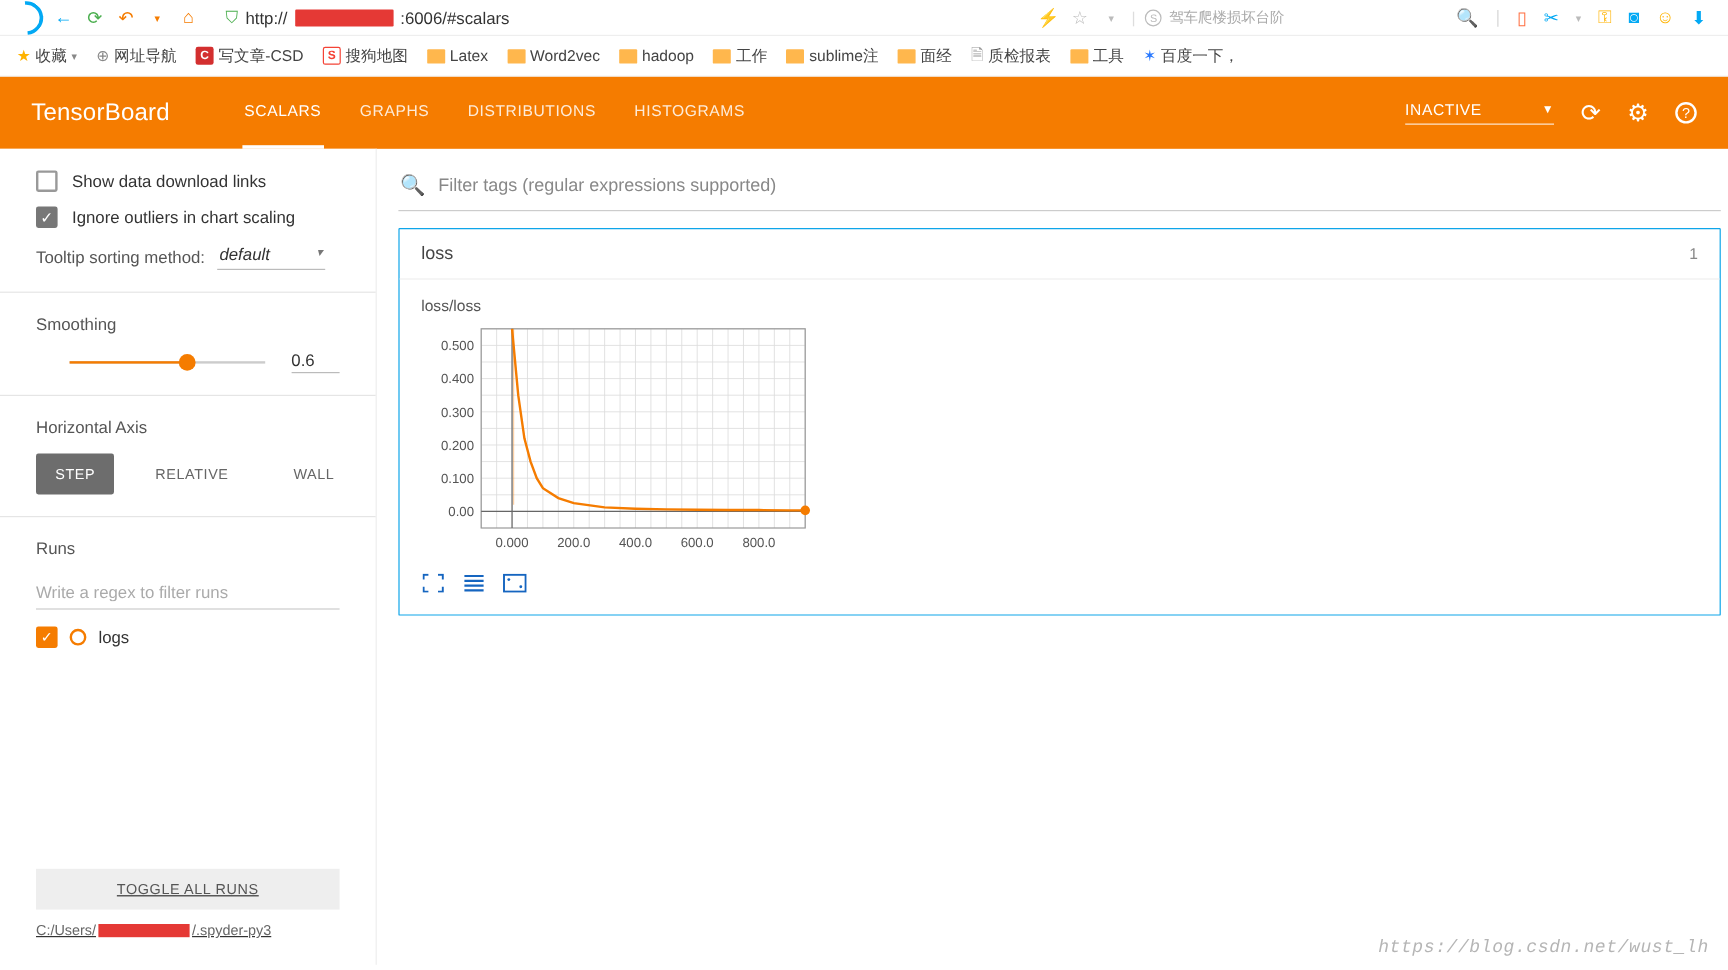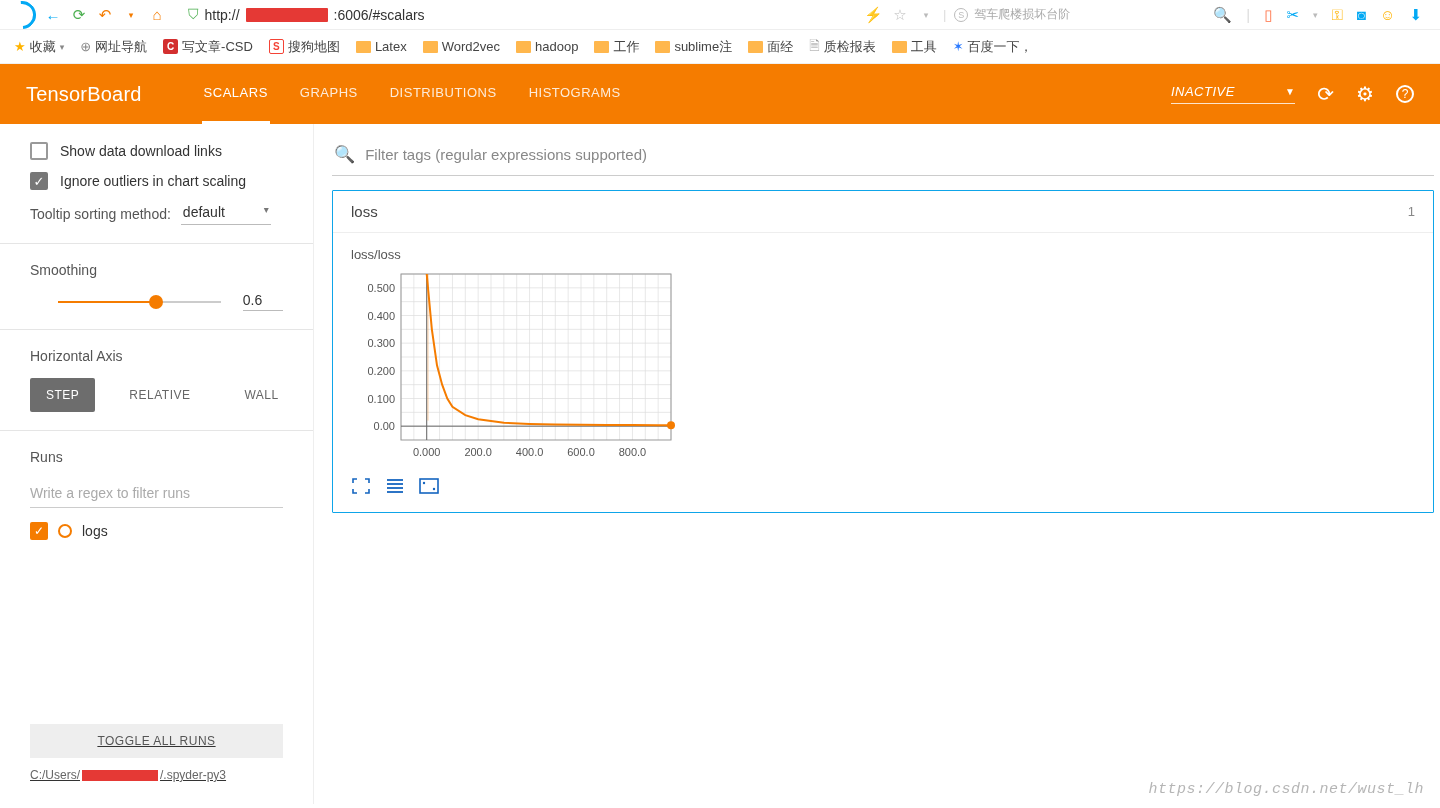--- a/index.html
+++ b/index.html
@@ -28,36 +28,36 @@
 .bookmarks .paw { color: #2979ff; }
 
 
 .tb-header { height: 60px; background: #f57c00; color: #fff; display: flex; align-items: center; padding: 0 26px; }
 .tb-header .brand { font-size: 20px; font-weight: 500; margin-right: 60px; letter-spacing: 0.2px; }
 .tb-header .tabs { display: flex; gap: 28px; height: 100%; align-items: stretch; }
 .tb-header .tab { display: flex; align-items: center; font-size: 13px; font-weight: 500; letter-spacing: 0.5px; opacity: 0.85; text-transform: uppercase; cursor: pointer; border-bottom: 3px solid transparent; padding: 0 2px; }
 .tb-header .tab.active { opacity: 1; border-bottom-color: #fff; }
 .tb-header .spacer { flex: 1; }
 .tb-header .right { display: flex; align-items: center; gap: 22px; }
-.tb-header .inactive { display: flex; align-items: center; gap: 50px; border-bottom: 1px solid rgba(255,255,255,0.8); padding-bottom: 4px; font-size: 13px; letter-spacing: 0.5px; cursor: pointer; font-style: italic; }
+.tb-header .inactive { display: flex; align-items: center; gap: 50px; border-bottom: 1px solid rgba(255,255,255,0.8); padding-bottom: 4px; font-size: 13px; letter-spacing: 0.5px; cursor: pointer; }
 .tb-header .inactive .arrow { font-size: 10px; }
 .tb-header .hico { font-size: 20px; cursor: pointer; }
 
 
 .main { display: flex; height: calc(100% - 128px); }
 .sidebar { width: 314px; background: #fff; border-right: 1px solid #eee; padding: 18px 0 0 0; display: flex; flex-direction: column; }
 .sidebar .sec { padding: 0 30px 18px 30px; }
 .sidebar .divider { height: 1px; background: #e5e5e5; margin: 0; }
 
 .chk-row { display: flex; align-items: center; gap: 12px; margin-bottom: 12px; font-size: 14px; color: #333; cursor: pointer; }
 .chk-row .box { width: 18px; height: 18px; border: 2px solid #999; border-radius: 2px; display: inline-flex; align-items: center; justify-content: center; }
 .chk-row .box.checked { background: #777; border-color: #777; color: #fff; font-size: 13px; }
 
 .tooltip-row { display: flex; align-items: center; gap: 10px; font-size: 14px; color: #555; }
-.tooltip-row .sel { border-bottom: 1px solid #bbb; padding: 2px 26px 4px 2px; position: relative; color: #333; cursor: pointer; min-width: 90px; }
+.tooltip-row .sel { border-bottom: 1px solid #bbb; padding: 2px 26px 4px 2px; position: relative; color: #333; cursor: pointer; min-width: 90px; font-style: italic; }
 .tooltip-row .sel::after { content: "▾"; position: absolute; right: 2px; color: #777; font-size: 10px; }
 
 .sidebar .label { font-size: 14px; color: #555; margin-bottom: 14px; }
 .slider-wrap { display: flex; align-items: center; gap: 22px; padding-left: 28px; }
 .slider { width: 170px; height: 2px; background: #ccc; position: relative; cursor: pointer; }
 .slider .fill { position: absolute; left: 0; top: 0; height: 2px; background: #f57c00; width: 60%; }
 .slider .thumb { position: absolute; top: -6px; left: 60%; width: 14px; height: 14px; border-radius: 50%; background: #f57c00; margin-left: -7px; }
 .slider-wrap .val { border-bottom: 1px solid #bbb; width: 42px; padding-bottom: 2px; font-size: 14px; }
 
 .hax-btns { display: flex; gap: 0; margin-top: 10px; }

